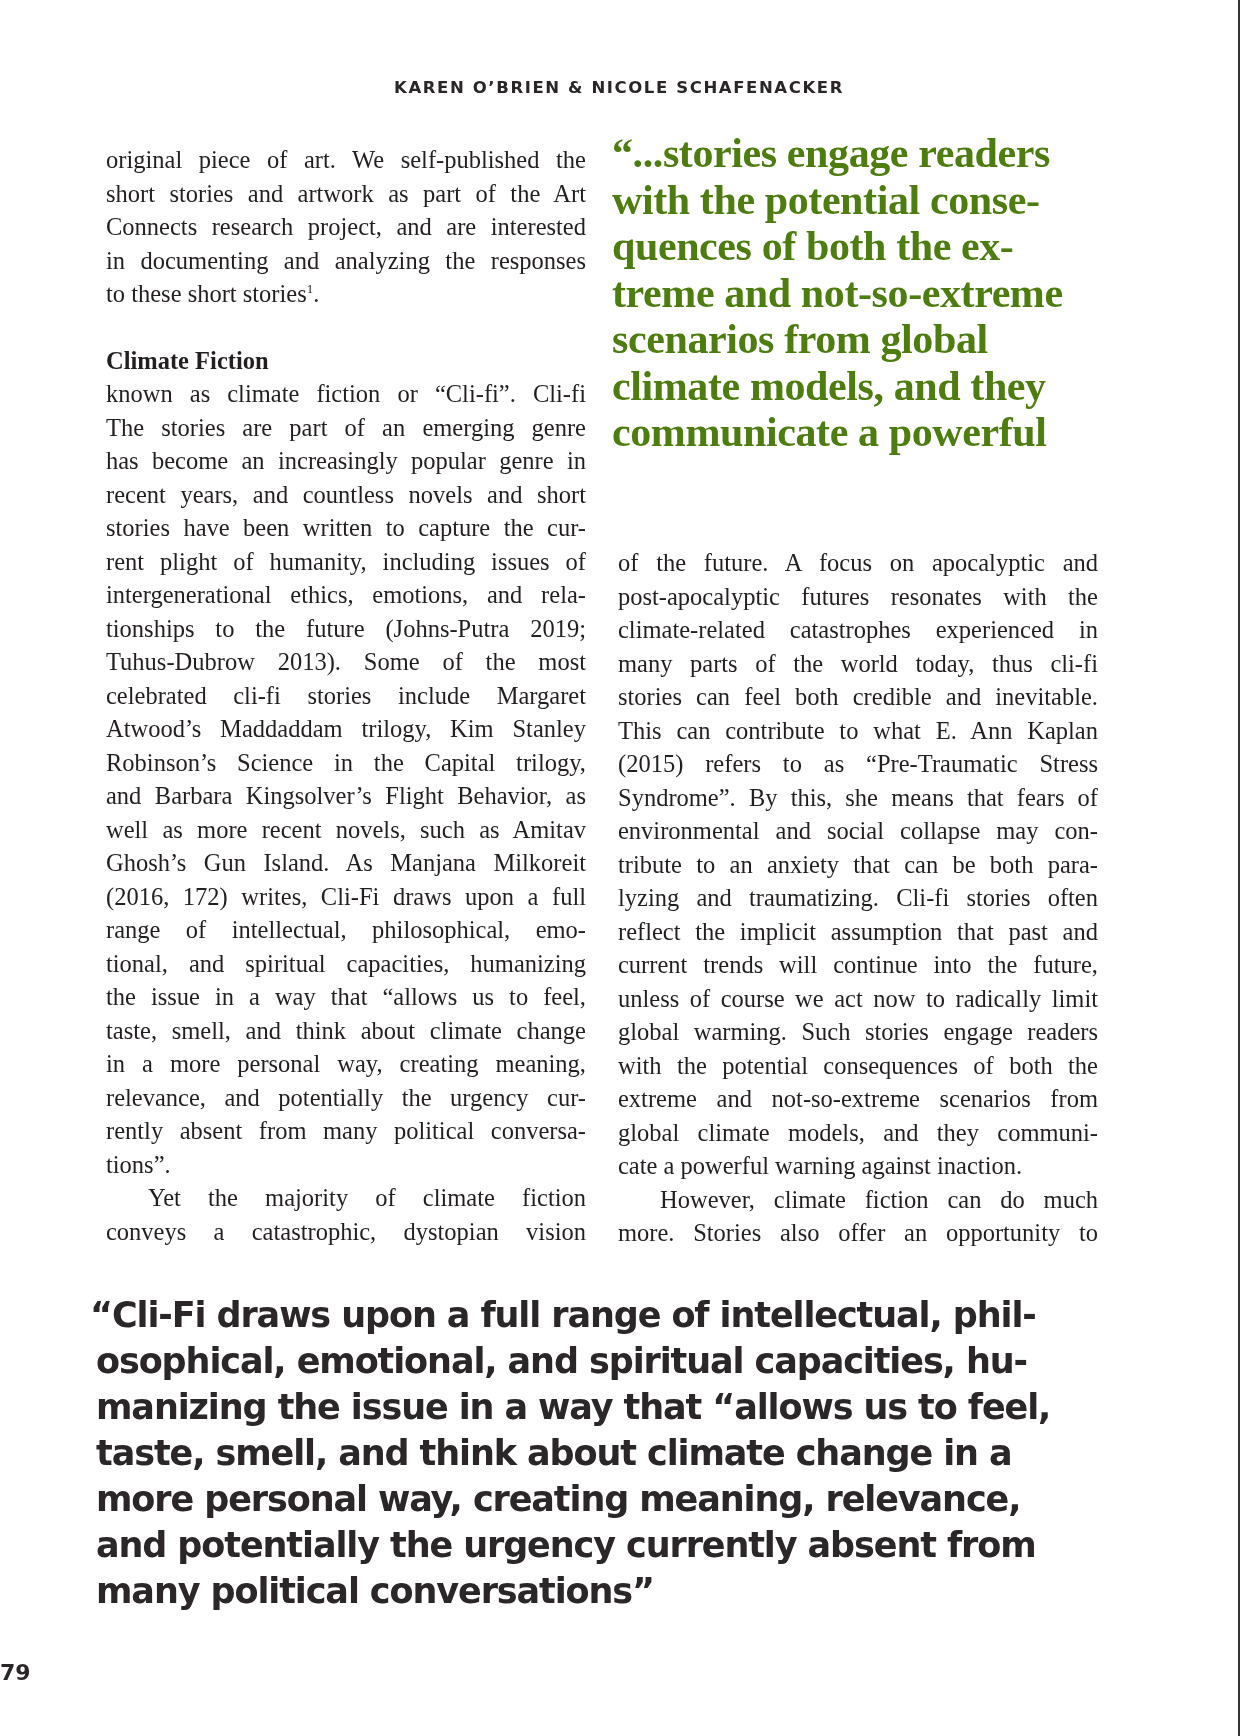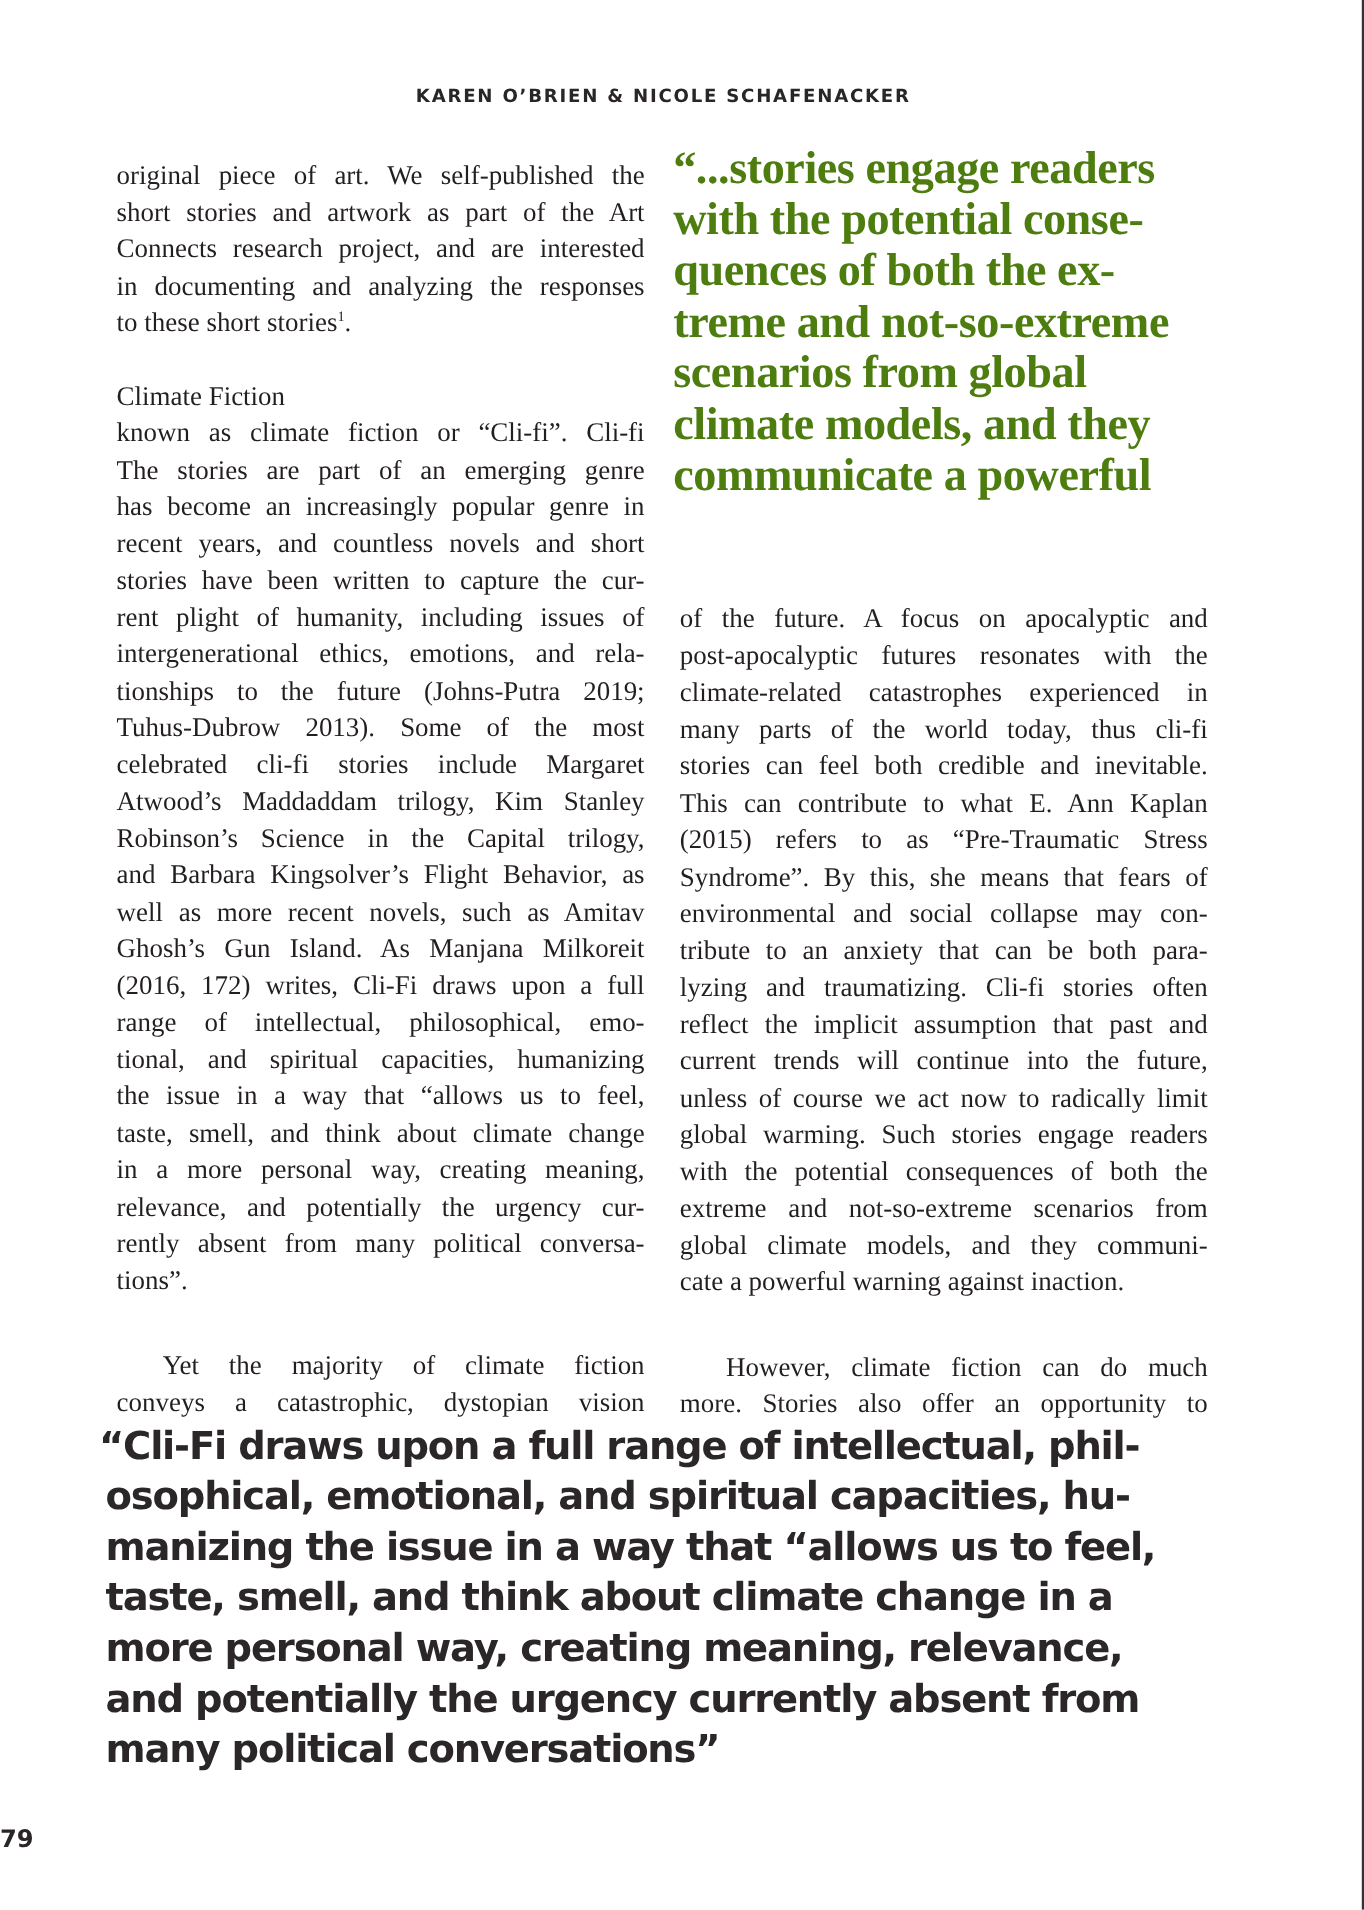--- a/index.html
+++ b/index.html
@@ -26,20 +26,21 @@
       position: absolute;
       top: 78px;
       left: 0;
       width: 1206px;
       text-align: center;
       font-family: "DejaVu Sans", sans-serif;
       font-weight: bold;
       font-size: 16.5px;
       letter-spacing: 1.6px;
       color: #2a2627;
+      padding-left: 16px;
     }
     .col {
       position: absolute;
       font-family: "Liberation Serif", serif;
       font-size: 24.5px;
       color: #231f20;
     }
     .col-left {
       left: 106px;
       width: 480px;
@@ -53,29 +54,28 @@
       line-height: 33.5px;
       white-space: nowrap;
       text-align: justify;
       text-align-last: justify;
     }
     .line.last {
       text-align-last: left;
     }
     .line.indent {
       text-indent: 42px;
-      margin-top: 44px;
     }
     .line sup {
       font-size: 13px;
       vertical-align: 9px;
       line-height: 0;
     }
     .heading {
-      font-weight: normal;
+      font-weight: bold;
       height: 33.5px;
       line-height: 33.5px;
       margin-top: 33px;
     }
     .pull-quote-right {
       position: absolute;
       left: 612px;
       top: 130px;
       width: 560px;
       font-family: Liberation Serif, serif;

